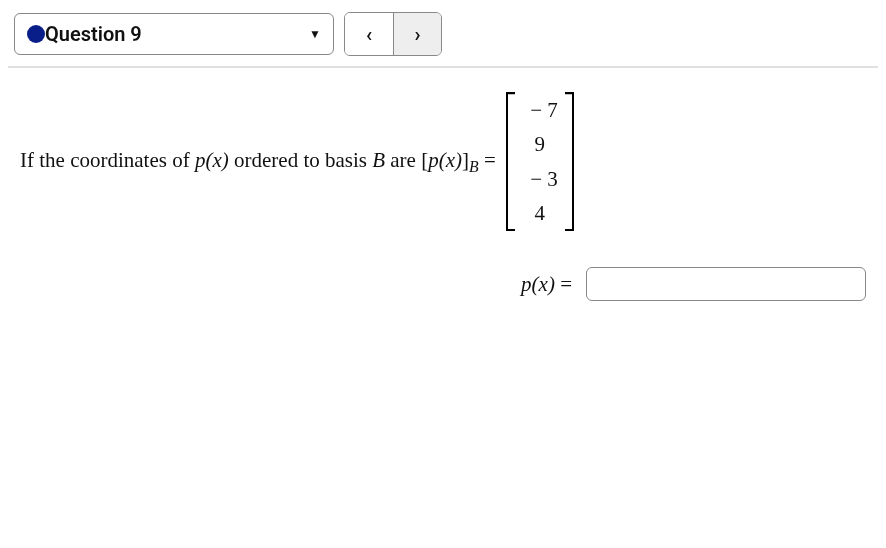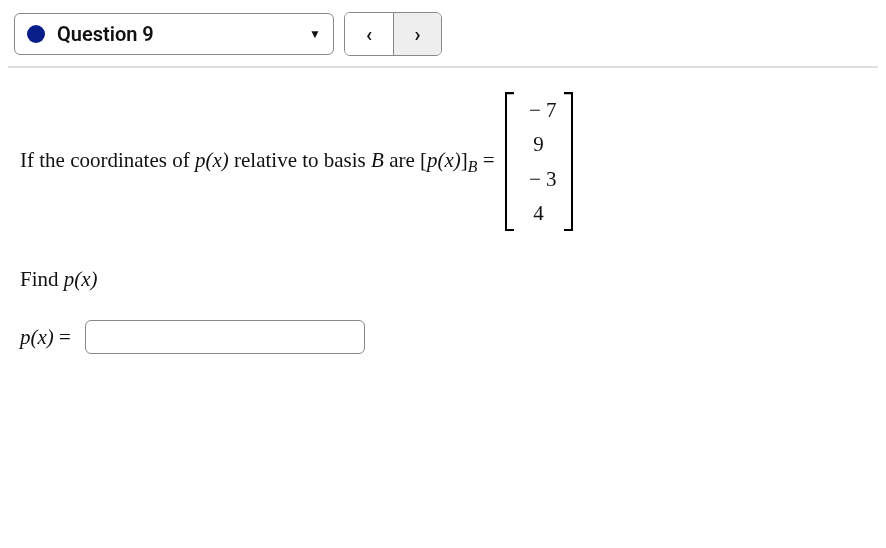--- a/index.html
+++ b/index.html
@@ -25,21 +25,20 @@
     border-radius: 6px;
     padding: 8px 12px;
     background: #fff;
     min-width: 320px;
     justify-content: space-between;
     cursor: pointer;
   }
   .qs-left {
     display: flex;
     align-items: center;
-    gap: 12px;
   }
   .status-dot {
     width: 18px;
     height: 18px;
     border-radius: 50%;
     background: #0a1e8a;
     flex-shrink: 0;
   }
   .question-label {
     font-size: 20px;
@@ -92,20 +91,21 @@
   .coords-text {
     white-space: nowrap;
   }
   .find-line {
     margin-bottom: 28px;
   }
   .answer-row {
     display: flex;
     align-items: center;
     gap: 14px;
+    justify-content: flex-end;
   }
   .answer-input {
     width: 280px;
     height: 34px;
     border: 1px solid #888;
     border-radius: 6px;
     padding: 4px 8px;
     font-size: 18px;
   }
   .math-i { font-style: italic; font-family: Georgia, "Times New Roman", serif; }
@@ -152,40 +152,37 @@
       <span>›</span>
     </div>
   </div>
 </div>
 
 <div class="content">
 
 
   <div class="row-coords">
     <span class="coords-text">
-      <span>If the coordinates of </span><span class="math-i">p(x)</span><span> relative to basis </span><span class="math-i">B</span><span> are </span><span>[</span><span class="math-i">p(x)</span><span>]</span><span class="sub math-i">B</span><span> = </span>
+      <span>If the coordinates of </span><span class="math-i">p(x)</span><span> ordered to basis </span><span class="math-i">B</span><span> are </span><span>[</span><span class="math-i">p(x)</span><span>]</span><span class="sub math-i">B</span><span> = </span>
     </span>
     <span class="matrix">
       <svg class="bracket" viewBox="0 0 10 120" preserveAspectRatio="none">
         <path d="M9 1 H1 V119 H9" fill="none" stroke="#000" stroke-width="2"></path>
       </svg>
       <span class="mcol">
         <span>− 7</span>
         <span class="center">9</span>
         <span>− 3</span>
         <span class="center">4</span>
       </span>
       <svg class="bracket" viewBox="0 0 10 120" preserveAspectRatio="none">
         <path d="M1 1 H9 V119 H1" fill="none" stroke="#000" stroke-width="2"></path>
       </svg>
     </span>
   </div>
 
-  <div class="find-line">
-    <span>Find </span><span class="math-i">p(x)</span>
-  </div>
 
   <div class="answer-row">
     <span><span class="math-i">p(x)</span> =</span>
     <input class="answer-input" type="text" style="">
   </div>
 
 </div>
 
 </body></html>

